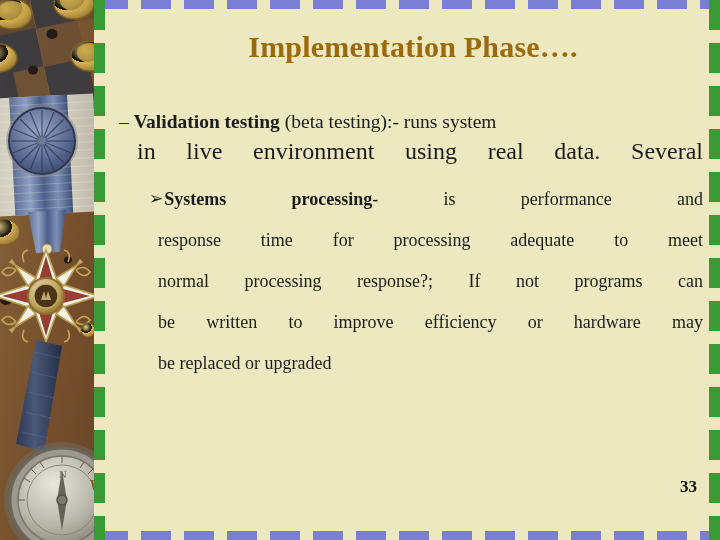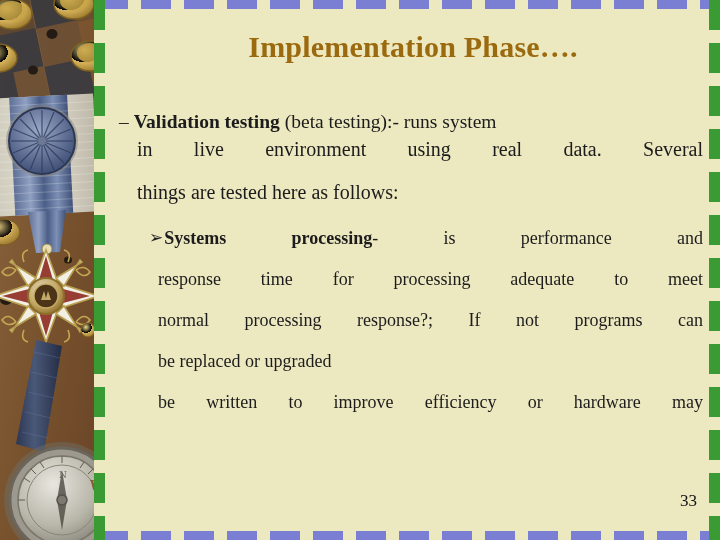--- a/index.html
+++ b/index.html
@@ -74,21 +74,21 @@
     text-align:justify;
     text-justify:inter-word;
   }
   .lvl1 .dash{margin-right:5px;}
   .lvl1 b{font-weight:bold;}
 
   .line{
     display:block;
     text-align:justify;
     text-align-last:justify;
-    font-size:20px;
+    font-size:24px;
     margin-bottom:20px;
     white-space:normal;
   }
   .line.last{text-align-last:left;}
 
   #lvl1-indent{padding-left:18px;}
 
   
   #lvl2-block{
     margin-top:24px;
@@ -105,22 +105,22 @@
     font-size:17px;
     font-weight:bold;
     margin-right:1px;
     display:inline-block;
     transform:translateY(-1px);
   }
   #lvl2-block b{font-weight:bold;}
   .ind{padding-left:9px;}
 
   #page-number{
-    position:absolute;right:12px;bottom:20px;
-    font-size:17px;font-weight:normal;color:#111;
+    position:absolute;right:12px;bottom:34px;
+    font-size:17px;font-weight:bold;color:#111;
   }
 </style>
 </head>
 <body>
 
 <div id="slide">
 
   <div id="photo-strip">
     <svg width="94" height="540" viewBox="0 0 94 540" xmlns="http://www.w3.org/2000/svg">
       <defs>
@@ -328,29 +328,28 @@
     <div id="slide-title">Implementation Phase….</div>
 
     <div id="body-block">
 
       <div class="lvl1">
         <span class="dash">–</span><b>Validation testing</b><span> (beta testing):- runs system</span>
       </div>
 
       <div id="lvl1-indent">
         <span class="line">in live environment using real data. Several</span>
-        <span class="line last">things are tested here as follows:</span>
       </div>
 
       <div id="lvl2-block">
         <span class="line first"><span class="wing-arrow">➢</span><b>Systems   processing</b><span>-  is  performance  and</span></span>
         <span class="line ind">response time for processing adequate to meet</span>
         <span class="line ind">normal processing response?; If not programs can</span>
+        <span class="line ind">be written to improve efficiency or hardware may</span>
         <span class="line ind last">be replaced or upgraded</span>
-        <span class="line ind">be written to improve efficiency or hardware may</span>
       </div>
 
     </div>
 
     <div id="page-number">33</div>
 
   </div>
 </div>
 
 </body></html>

